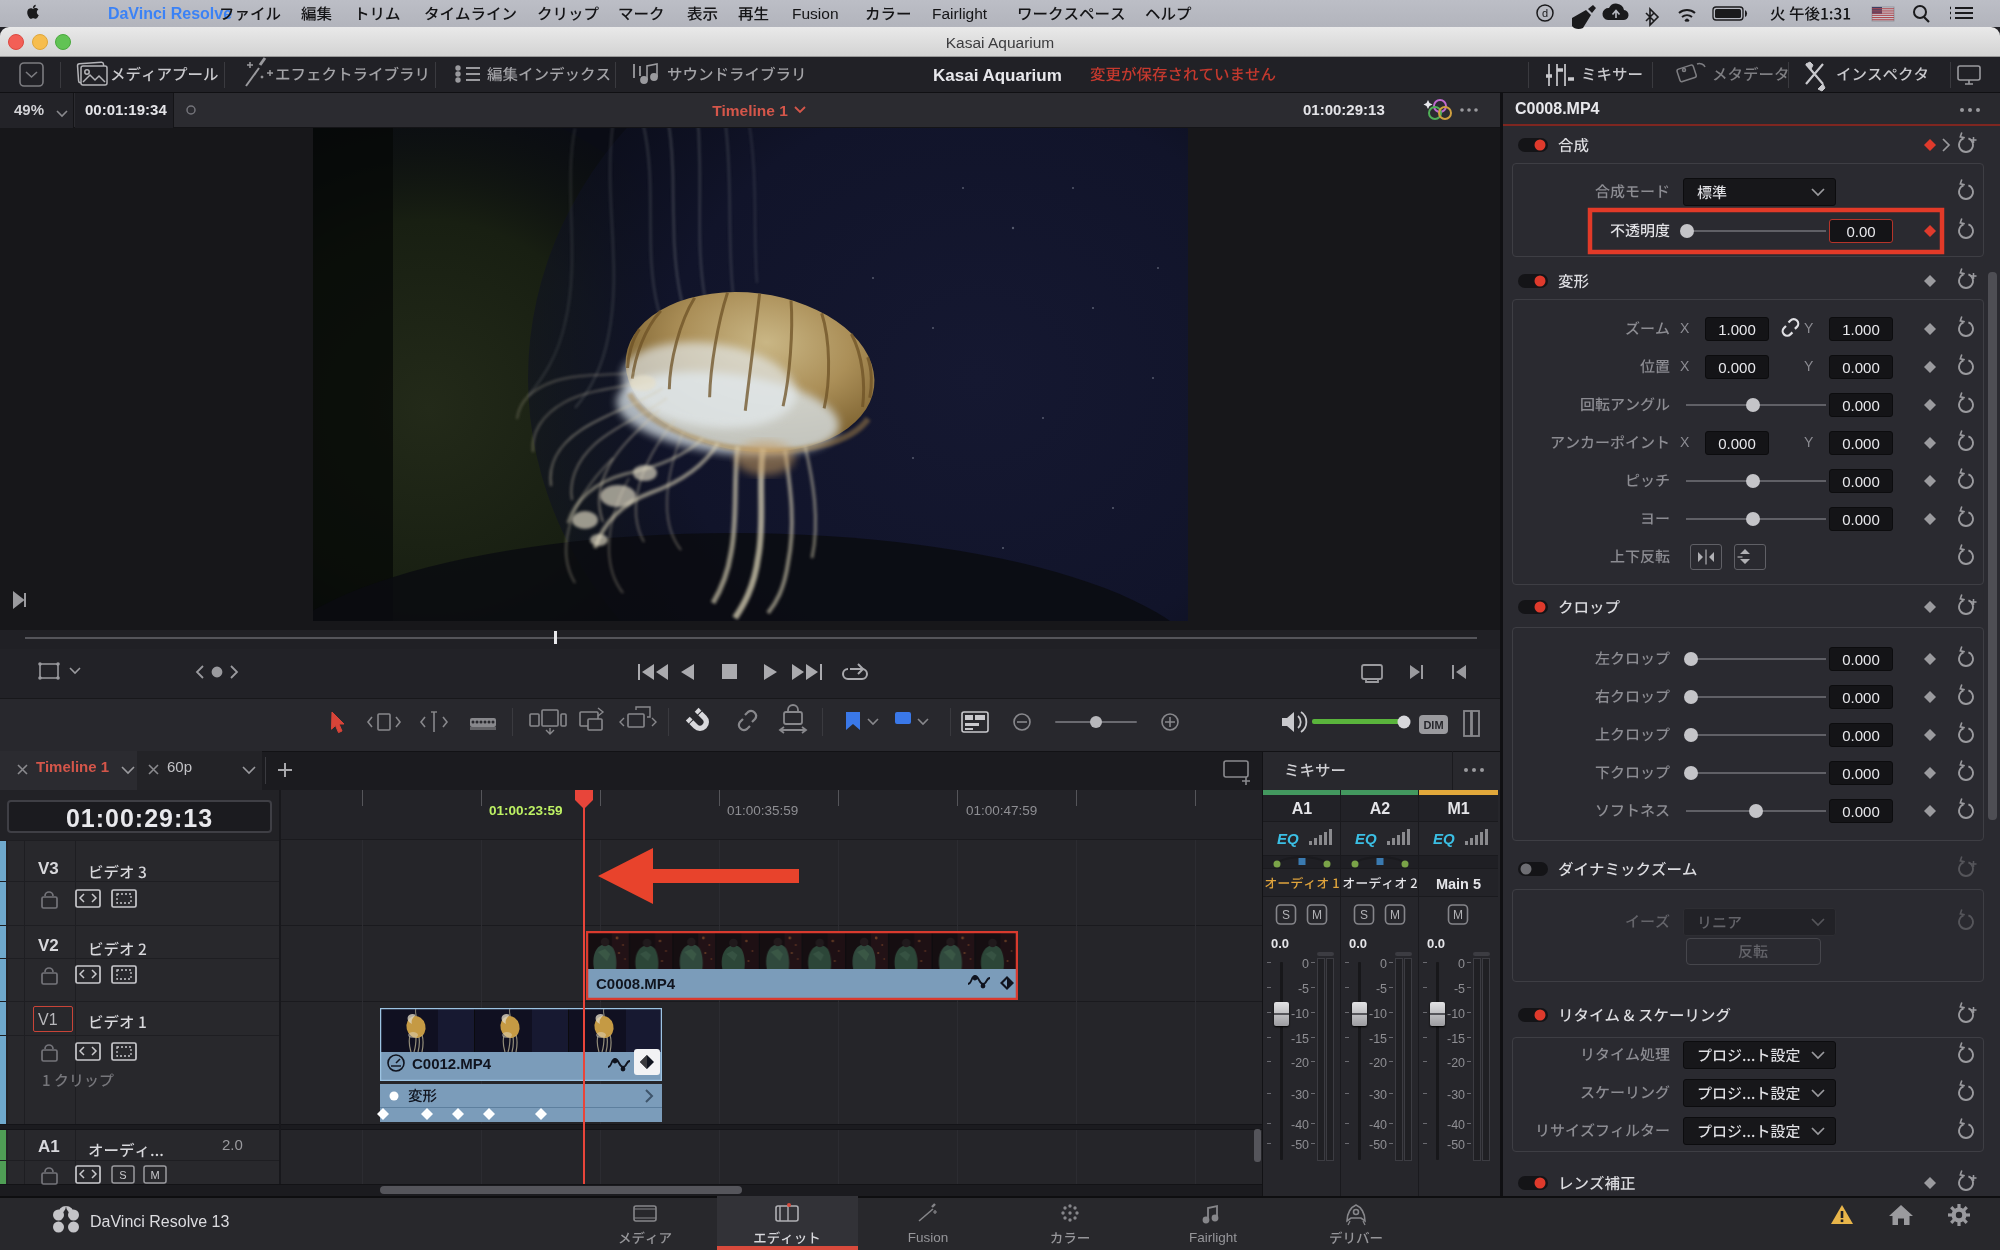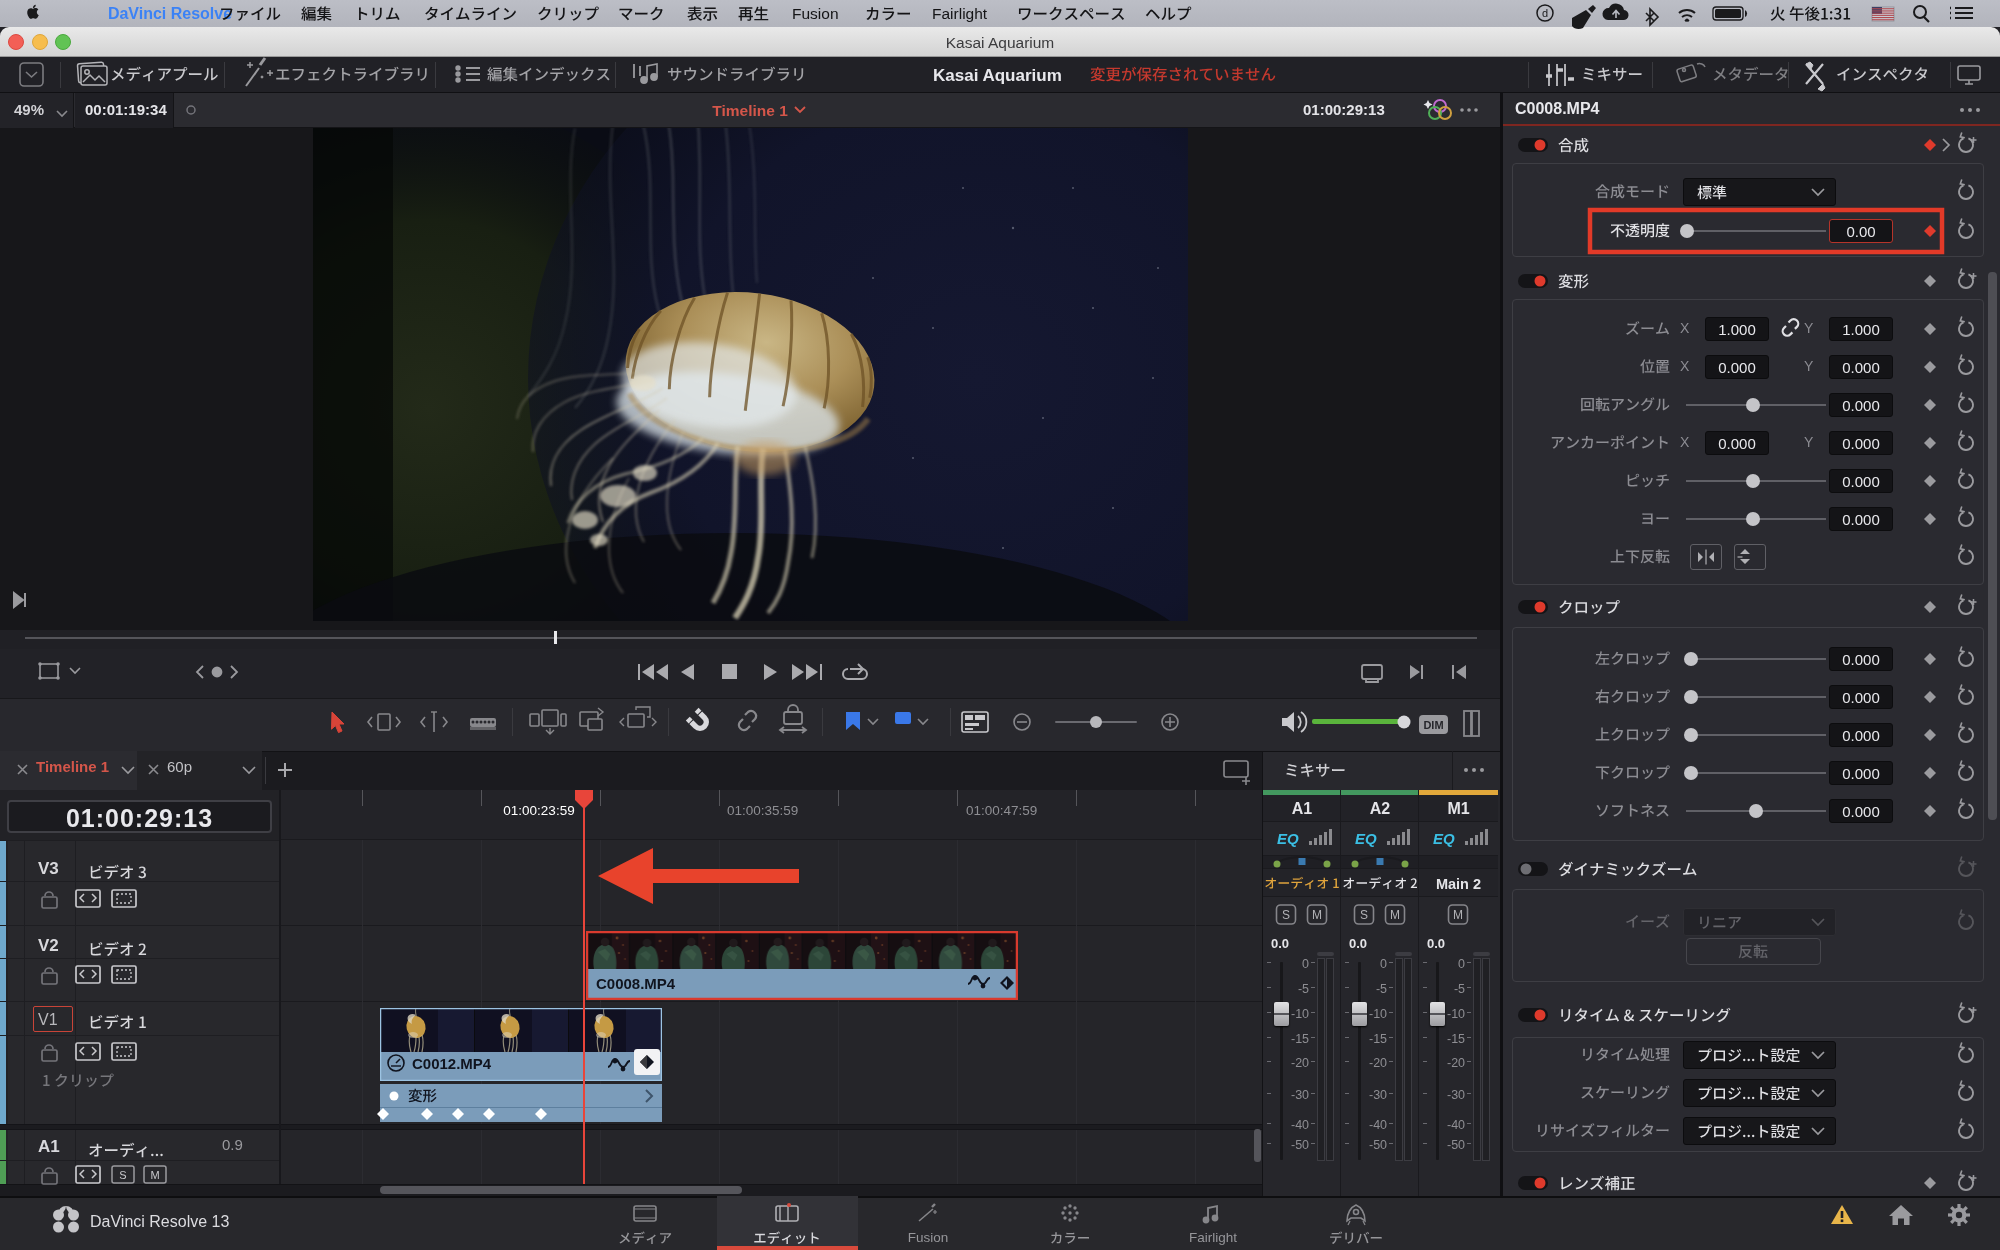--- a/index.html
+++ b/index.html
@@ -155,21 +155,21 @@
     <div style="position:absolute;left:0px;top:790px;width:1262px;height:406px;background:#222226"></div>
     <div style="position:absolute;left:280px;top:790px;width:982px;height:50px;background:#232328;border-bottom:1px solid #1a1a1e"></div>
     <div style="position:absolute;left:362px;top:790px;width:1px;height:16px;background:#55555a"></div>
     <div style="position:absolute;left:481px;top:790px;width:1px;height:16px;background:#55555a"></div>
     <div style="position:absolute;left:600px;top:790px;width:1px;height:16px;background:#55555a"></div>
     <div style="position:absolute;left:719px;top:790px;width:1px;height:16px;background:#55555a"></div>
     <div style="position:absolute;left:838px;top:790px;width:1px;height:16px;background:#55555a"></div>
     <div style="position:absolute;left:957px;top:790px;width:1px;height:16px;background:#55555a"></div>
     <div style="position:absolute;left:1076px;top:790px;width:1px;height:16px;background:#55555a"></div>
     <div style="position:absolute;left:1195px;top:790px;width:1px;height:16px;background:#55555a"></div>
-    <div style="position:absolute;left:489px;top:803px;width:100px;font-family:'Liberation Sans',sans-serif;font-size:13.5px;color:#ffffff;font-weight:400;text-align:center;letter-spacing:0px;line-height:16.875px;white-space:nowrap">01:00:23:59</div>
+    <div style="position:absolute;left:489px;top:803px;width:100px;font-family:'Liberation Sans',sans-serif;font-size:13.5px;color:#bef264;font-weight:700;text-align:left;letter-spacing:0px;line-height:16.875px;white-space:nowrap">01:00:23:59</div>
     <div style="position:absolute;left:727px;top:803px;width:100px;font-family:'Liberation Sans',sans-serif;font-size:13.5px;color:#8e8e93;font-weight:400;text-align:left;letter-spacing:0px;line-height:16.875px;white-space:nowrap">01:00:35:59</div>
     <div style="position:absolute;left:966px;top:803px;width:100px;font-family:'Liberation Sans',sans-serif;font-size:13.5px;color:#8e8e93;font-weight:400;text-align:left;letter-spacing:0px;line-height:16.875px;white-space:nowrap">01:00:47:59</div>
     <div style="position:absolute;left:280px;top:840px;width:982px;height:86px;background:#252529"></div>
     <div style="position:absolute;left:280px;top:926px;width:982px;height:76px;background:#252529"></div>
     <div style="position:absolute;left:280px;top:1002px;width:982px;height:122px;background:#252529"></div>
     <div style="position:absolute;left:280px;top:1130px;width:982px;height:54px;background:#252529"></div>
     <div style="position:absolute;left:280px;top:925px;width:982px;height:1px;background:#1a1a1e"></div>
     <div style="position:absolute;left:280px;top:1001px;width:982px;height:1px;background:#1a1a1e"></div>
     <div style="position:absolute;left:280px;top:1124px;width:982px;height:1px;background:#1a1a1e"></div>
     <div style="position:absolute;left:280px;top:1124px;width:982px;height:6px;background:#1b1b1f;border-top:1px solid #141418;border-bottom:1px solid #141418"></div>
@@ -207,21 +207,21 @@
     <div style="position:absolute;left:24px;top:1130px;width:1px;height:54px;background:#1e1e22"></div>
     <div style="position:absolute;left:75px;top:1130px;width:1px;height:54px;background:#1e1e22"></div>
     <div style="position:absolute;left:279px;top:790px;width:2px;height:394px;background:#18181c"></div>
     <div style="position:absolute;left:7px;top:800px;width:265px;height:33px;background:#1b1b1f;border:2px solid #3f3f45;border-radius:4px"></div>
     <div style="position:absolute;left:7px;top:803px;width:265px;font-family:'Liberation Sans',sans-serif;font-size:25px;color:#e8e8ec;font-weight:700;text-align:center;letter-spacing:1px;line-height:31.25px;white-space:nowrap">01:00:29:13</div>
     <div style="position:absolute;left:38px;top:858px;width:34px;font-family:'Liberation Sans',sans-serif;font-size:17px;color:#d8d8dc;font-weight:700;text-align:left;letter-spacing:0px;line-height:21.25px;white-space:nowrap">V3</div>
     <div style="position:absolute;left:38px;top:935px;width:34px;font-family:'Liberation Sans',sans-serif;font-size:17px;color:#d8d8dc;font-weight:700;text-align:left;letter-spacing:0px;line-height:21.25px;white-space:nowrap">V2</div>
     <div style="position:absolute;left:33px;top:1006px;width:40px;height:26px;border:1.5px solid #c94438;border-radius:2px"></div>
     <div style="position:absolute;left:38px;top:1010px;width:30px;font-family:'Liberation Sans',sans-serif;font-size:16px;color:#b8b8bc;font-weight:400;text-align:left;letter-spacing:0px;line-height:20px;white-space:nowrap">V1</div>
     <div style="position:absolute;left:38px;top:1136px;width:34px;font-family:'Liberation Sans',sans-serif;font-size:17px;color:#d8d8dc;font-weight:700;text-align:left;letter-spacing:0px;line-height:21.25px;white-space:nowrap">A1</div>
-    <div style="position:absolute;left:222px;top:1136px;width:40px;font-family:'Liberation Sans',sans-serif;font-size:15px;color:#9a9a9e;font-weight:400;text-align:left;letter-spacing:0px;line-height:18.75px;white-space:nowrap">0.9</div>
+    <div style="position:absolute;left:222px;top:1136px;width:40px;font-family:'Liberation Sans',sans-serif;font-size:15px;color:#9a9a9e;font-weight:400;text-align:left;letter-spacing:0px;line-height:18.75px;white-space:nowrap">2.0</div>
     <svg style="position:absolute;left:586px;top:931px" width="432" height="69" viewBox="0 0 432 69">
 <defs>
         <pattern id="p8" width="86.4" height="38" patternUnits="userSpaceOnUse">
 <rect width="86.4" height="38" fill="#150e11"></rect>
 <rect x="26" y="0" width="17" height="38" fill="#221216"></rect>
 <rect x="69" y="0" width="17.4" height="38" fill="#1e1014"></rect>
 <g opacity="0.6">
             <circle cx="31" cy="7" r="1.4" fill="#9a5a2e"></circle>
             <circle cx="37" cy="14" r="1" fill="#7e4426"></circle>
             <circle cx="33" cy="22" r="1.1" fill="#8e542c"></circle>
@@ -355,21 +355,21 @@
     <div style="position:absolute;left:1395px;top:958px;width:8px;height:203px;background:#202024;border:1px solid #3c3c42"></div>
     <div style="position:absolute;left:1404px;top:958px;width:8px;height:203px;background:#202024;border:1px solid #3c3c42"></div>
     <div style="position:absolute;left:1395px;top:952px;width:17px;height:4px;background:#3c3c42;border-radius:2px"></div>
     <div style="position:absolute;left:1419px;top:790px;width:79px;height:5px;background:#e2a83b"></div>
     <div style="position:absolute;left:1419px;top:795px;width:79px;height:27px;background:#222227;border-bottom:1px solid #1a1a1e"></div>
     <div style="position:absolute;left:1419px;top:799px;width:79px;font-family:'Liberation Sans',sans-serif;font-size:16px;color:#e4e4e8;font-weight:700;text-align:center;letter-spacing:0px;line-height:20px;white-space:nowrap">M1</div>
     <div style="position:absolute;left:1419px;top:822px;width:79px;height:34px;background:#26262b;border-bottom:1px solid #1a1a1e"></div>
     <div style="position:absolute;left:1433px;top:830px;width:30px;font-family:'Liberation Sans',sans-serif;font-size:15px;color:#3bbfe4;font-weight:700;text-align:left;letter-spacing:0px;line-height:18.75px;white-space:nowrap"><i>EQ</i></div>
     <div style="position:absolute;left:1419px;top:856px;width:79px;height:13px;background:#1f1f24;border-bottom:1px solid #1a1a1e"></div>
     <div style="position:absolute;left:1419px;top:869px;width:79px;height:28px;background:#232328;border-bottom:1px solid #1a1a1e"></div>
-    <div style="position:absolute;left:1419px;top:875px;width:79px;font-family:'Liberation Sans',sans-serif;font-size:14.5px;color:#e4e4e8;font-weight:700;text-align:center;letter-spacing:0px;line-height:18.125px;white-space:nowrap">Main 2</div>
+    <div style="position:absolute;left:1419px;top:875px;width:79px;font-family:'Liberation Sans',sans-serif;font-size:14.5px;color:#e4e4e8;font-weight:700;text-align:center;letter-spacing:0px;line-height:18.125px;white-space:nowrap">Main 5</div>
     <div style="position:absolute;left:1419px;top:897px;width:79px;height:37px;background:#26262b"></div>
     <div style="position:absolute;left:1427px;top:936px;width:40px;font-family:'Liberation Sans',sans-serif;font-size:13px;color:#e4e4e8;font-weight:700;text-align:left;letter-spacing:0px;line-height:16.25px;white-space:nowrap">0.0</div>
     <div style="position:absolute;left:1436px;top:962px;width:3px;height:198px;background:#17171a;border-radius:1px"></div>
     <div style="position:absolute;left:1430px;top:1002px;width:15px;height:24px;background:linear-gradient(#e2e2e4,#9c9ca0);border-radius:2px;box-shadow:0 1px 2px #000"></div>
     <div style="position:absolute;left:1430px;top:1013px;width:15px;height:2px;background:#55555a"></div>
     <div style="position:absolute;left:1447px;top:957px;width:18px;font-family:'Liberation Sans',sans-serif;font-size:12.5px;color:#8e8e93;font-weight:400;text-align:right;letter-spacing:0px;line-height:15.625px;white-space:nowrap">0</div>
     <div style="position:absolute;left:1467px;top:962px;width:4px;height:1px;background:#6a6a70"></div>
     <div style="position:absolute;left:1423px;top:962px;width:4px;height:1px;background:#6a6a70"></div>
     <div style="position:absolute;left:1447px;top:982px;width:18px;font-family:'Liberation Sans',sans-serif;font-size:12.5px;color:#8e8e93;font-weight:400;text-align:right;letter-spacing:0px;line-height:15.625px;white-space:nowrap">-5</div>
     <div style="position:absolute;left:1467px;top:987px;width:4px;height:1px;background:#6a6a70"></div>

